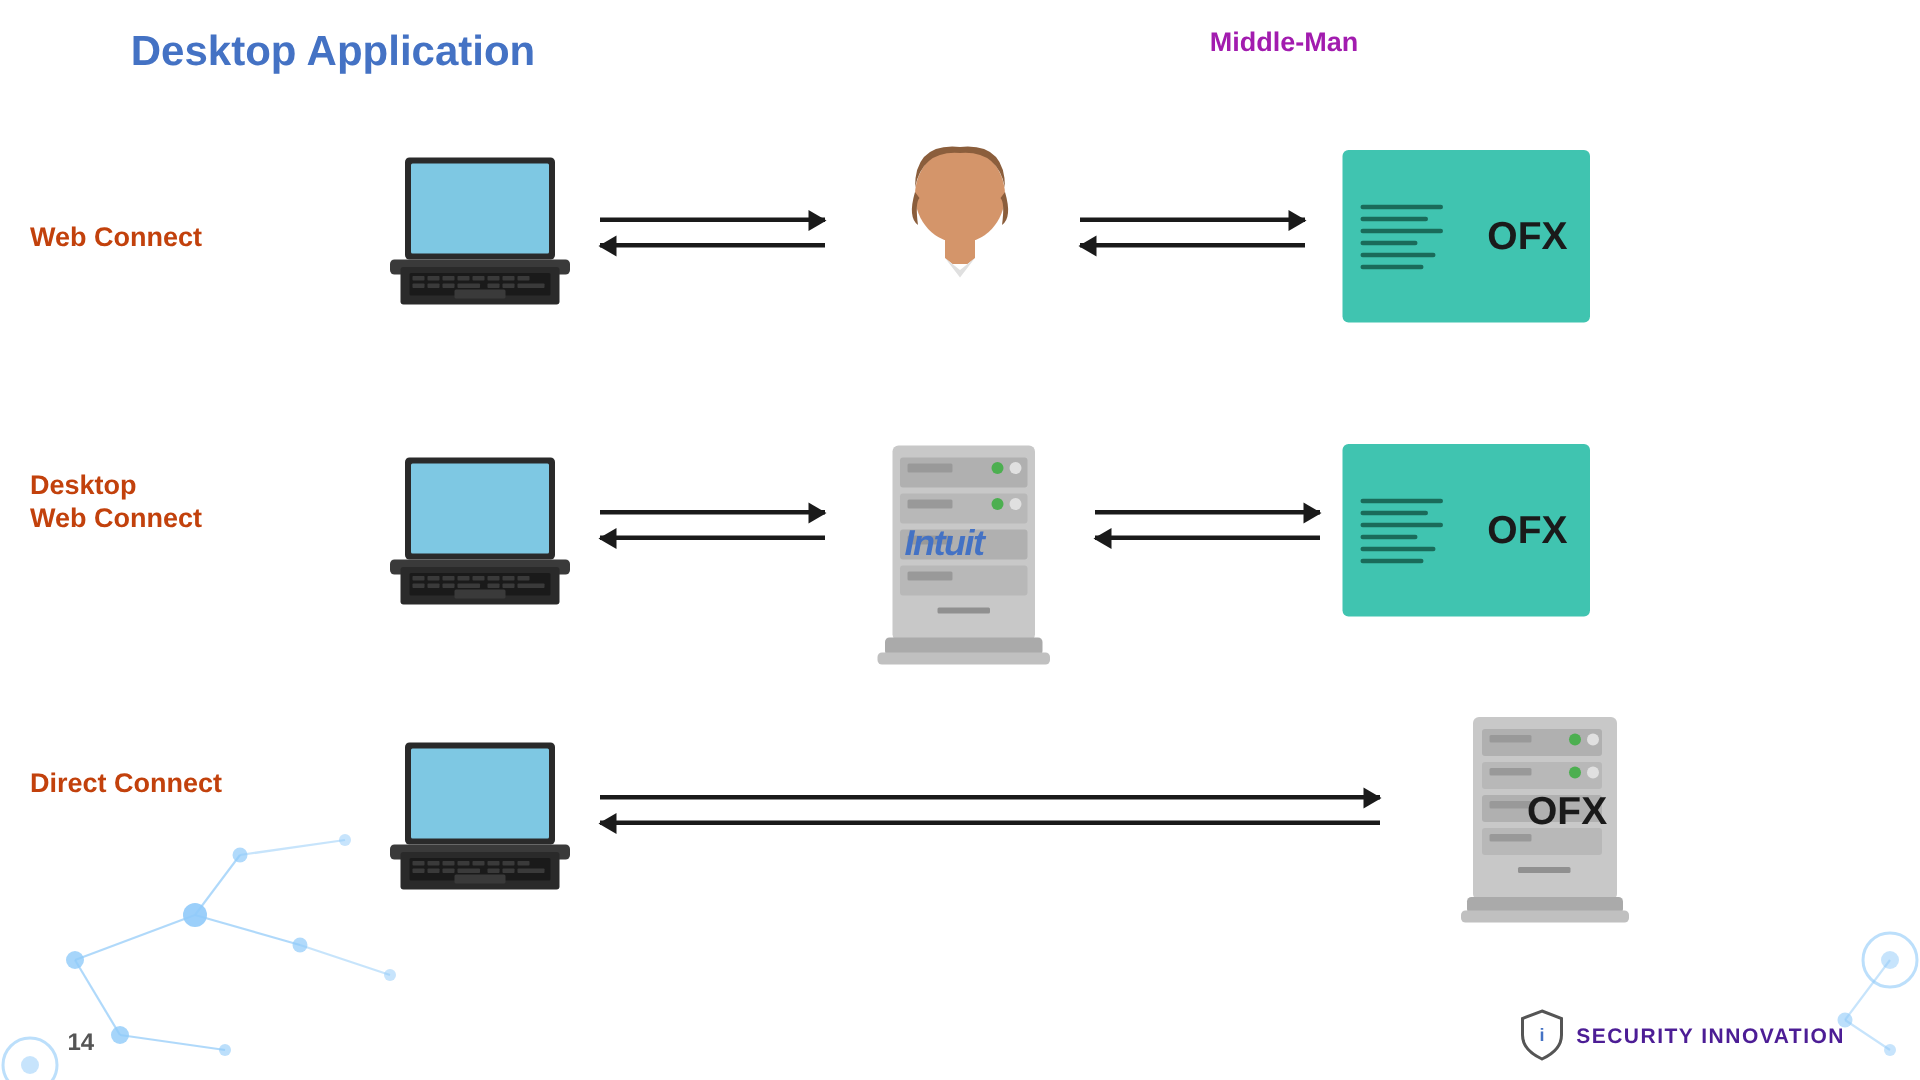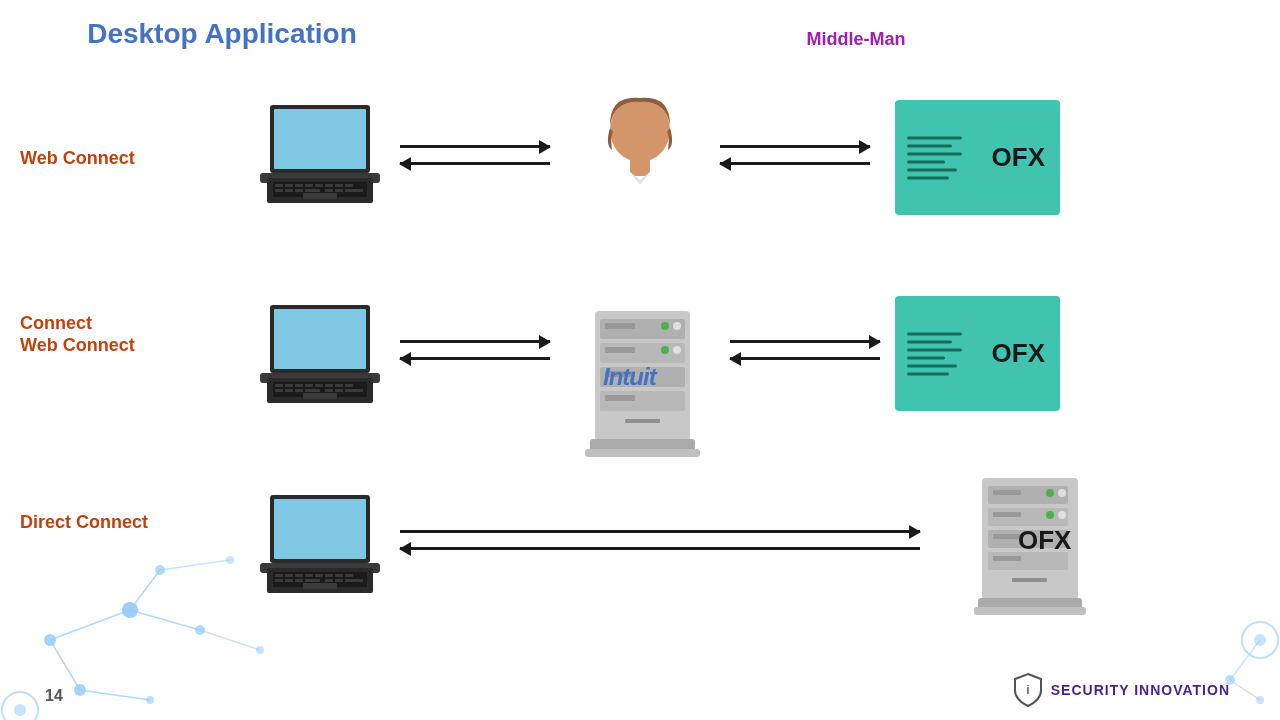--- a/index.html
+++ b/index.html
@@ -21,21 +21,21 @@
     }
 
     
     .headers {
       display: flex;
       position: absolute;
       top: 18px;
       left: 0;
       width: 100%;
       justify-content: space-around;
-      align-items: flex-end;
+      align-items: flex-start;
       padding: 0 30px;
       gap: 48px;
     }
 
     .header-desktop {
       color: #4472C4;
       font-size: 28px;
       font-weight: bold;
       width: 280px;
       text-align: center;
@@ -252,21 +252,21 @@
       <div class="ofx-line" style="width:45px;"></div>
       <div class="ofx-line" style="width:55px;"></div>
       <div class="ofx-line" style="width:38px;"></div>
       <div class="ofx-line" style="width:50px;"></div>
       <div class="ofx-line" style="width:42px;"></div>
     </div>
     <span class="ofx-text">OFX</span>
   </div>
 
   <div class="row-label row-label-express">
-    <span>Connect</span><br>
+    <span>Desktop</span><br>
     <span>Web Connect</span>
   </div>
 
   <div class="laptop" style="left:255px; top:300px;">
     <svg width="130" height="110" viewBox="0 0 130 110">
       <rect x="15" y="5" width="100" height="68" rx="3" ry="3" fill="#2a2a2a"></rect>
       <rect x="19" y="9" width="92" height="60" rx="1" ry="1" fill="#7ec8e3"></rect>
       <rect x="5" y="73" width="120" height="10" rx="3" ry="3" fill="#3a3a3a"></rect>
       <rect x="12" y="78" width="106" height="25" rx="2" ry="2" fill="#2a2a2a"></rect>
       <rect x="18" y="82" width="94" height="15" rx="1" ry="1" fill="#1a1a1a"></rect>
@@ -291,21 +291,21 @@
 
   <div style="position:absolute; left:400px; top:340px;">
     <div style="width:150px; height:3px; background:#1a1a1a; position:relative; margin-bottom:14px;">
       <div style="position:absolute; right:-1px; top:50%; transform:translateY(-50%); border-left:12px solid #1a1a1a; border-top:7px solid transparent; border-bottom:7px solid transparent;"></div>
     </div>
     <div style="width:150px; height:3px; background:#1a1a1a; position:relative;">
       <div style="position:absolute; left:-1px; top:50%; transform:translateY(-50%); border-right:12px solid #1a1a1a; border-top:7px solid transparent; border-bottom:7px solid transparent;"></div>
     </div>
   </div>
 
-  <div class="server-icon" style="left:565px; top:301px;">
+  <div class="server-icon" style="left:565px; top:287px;">
     <svg width="155" height="165" viewBox="0 0 155 165">
 
       <rect x="30" y="10" width="95" height="130" rx="4" fill="#c8c8c8"></rect>
 
       <rect x="35" y="18" width="85" height="20" rx="2" fill="#b0b0b0"></rect>
       <rect x="35" y="42" width="85" height="20" rx="2" fill="#b8b8b8"></rect>
       <rect x="35" y="66" width="85" height="20" rx="2" fill="#b0b0b0"></rect>
       <rect x="35" y="90" width="85" height="20" rx="2" fill="#b8b8b8"></rect>
 
       <rect x="40" y="22" width="30" height="6" rx="1" fill="#999"></rect>

